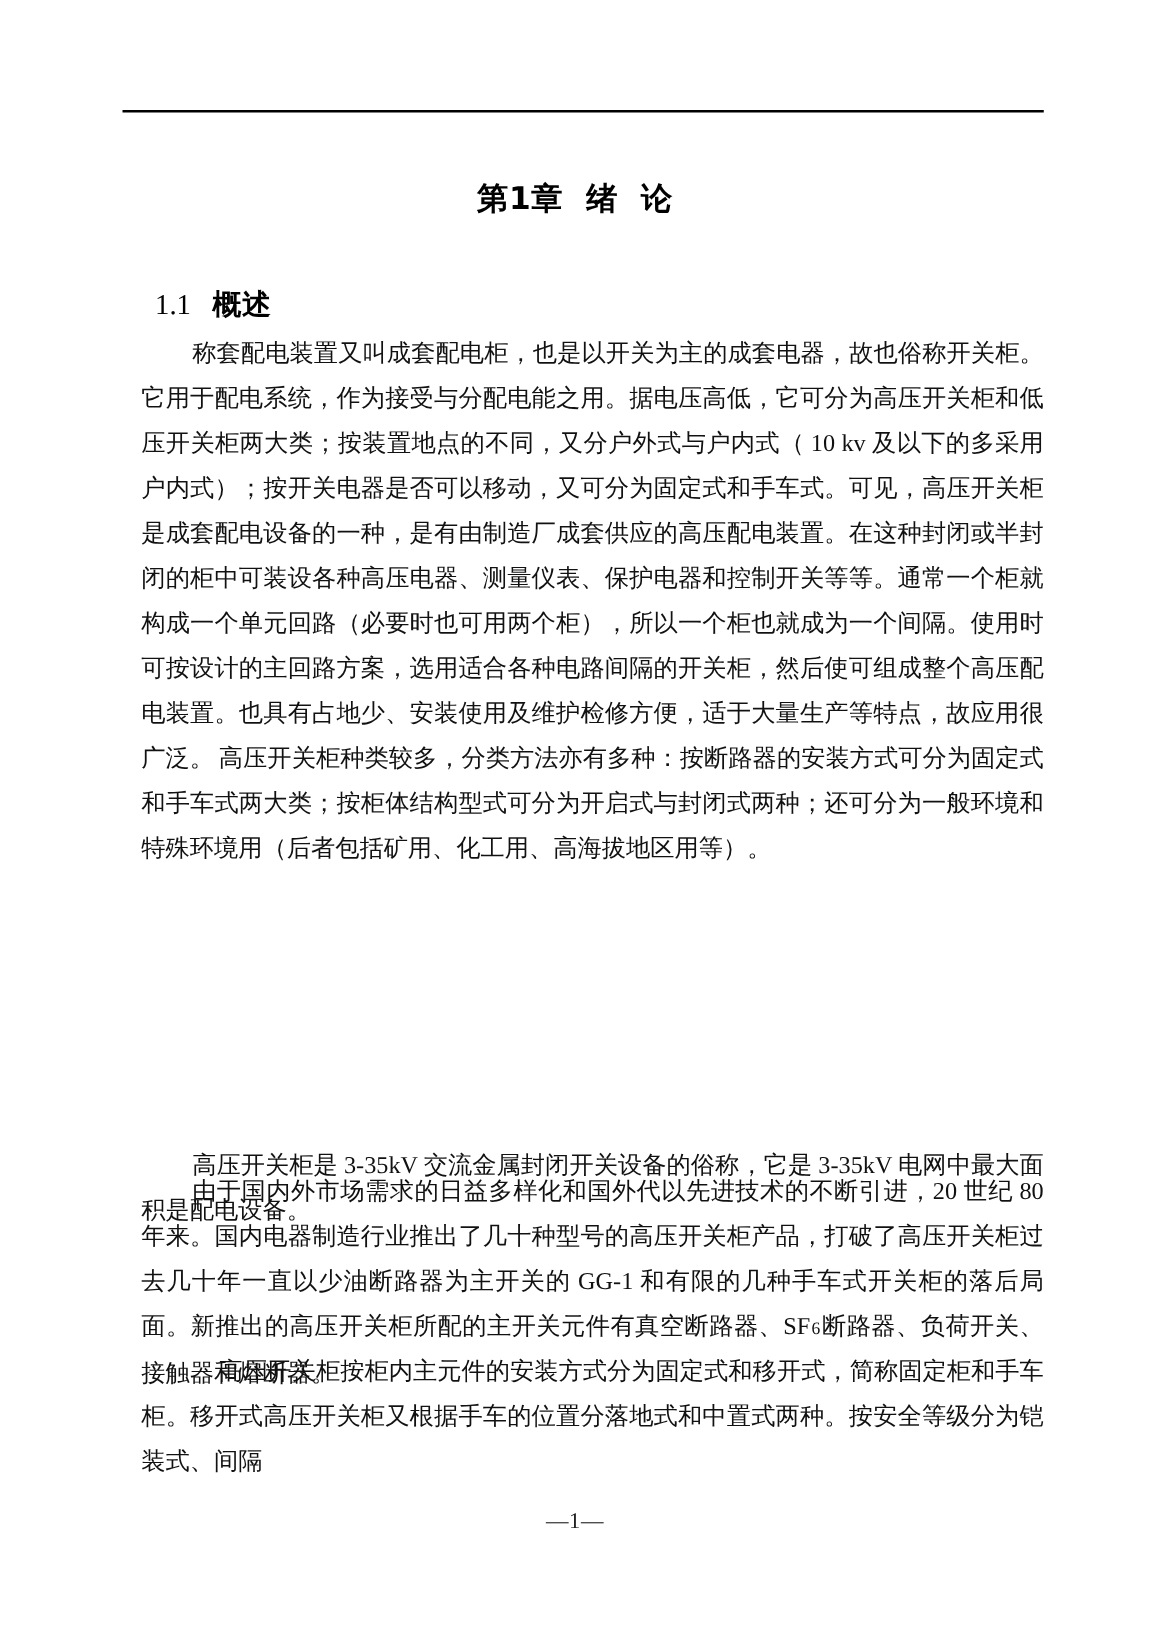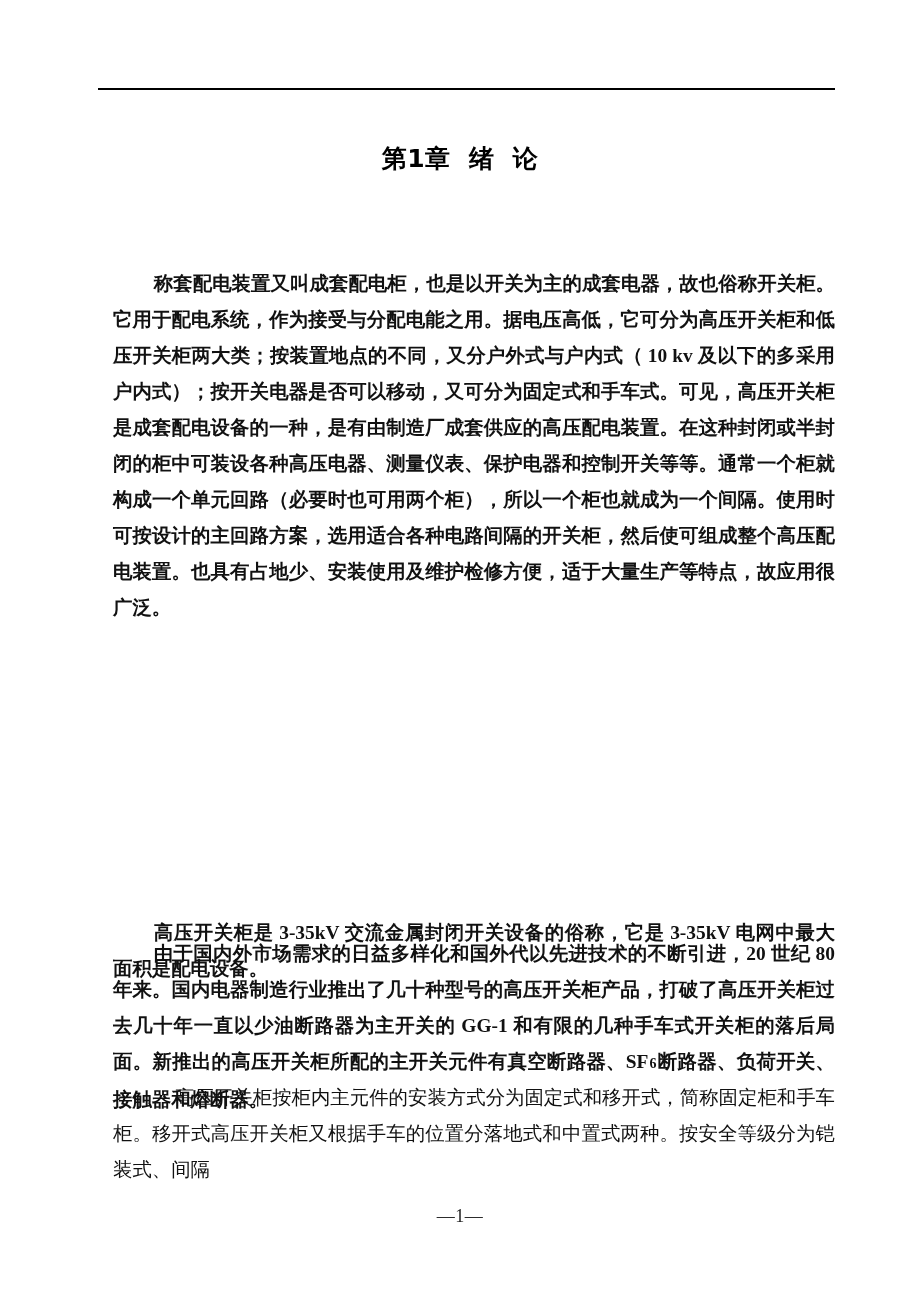--- a/index.html
+++ b/index.html
@@ -73,21 +73,21 @@
     font-size: 19.4px;
     line-height: 36px;
     text-align: justify;
     text-justify: inter-ideograph;
     color: #111;
   }
   .body-block p {
     margin: 0;
     padding: 0;
   }
-  .indent-2 { text-indent: 2.1em; font-weight: bold; }
+  .indent-2 { text-indent: 2.1em; }
   .indent-3 { text-indent: 3.2em; }
   .indent-half { text-indent: 0.55em; }
 
   .mono-en {
     font-family: "Liberation Mono", "DejaVu Sans Mono", monospace;
     font-size: 18px;
     letter-spacing: 0.3px;
   }
   .sub6 {
     font-size: 14px;
@@ -111,25 +111,31 @@
 </style>
 </head>
 <body>
 
 <div class="page">
 
   <div class="header-rule"></div>
 
   <div class="chapter-title">第1章  绪  论</div>
 
+  <div class="section-heading" id="sec-1-1">
+    <span class="num">1.1</span><span class="num">&nbsp;&nbsp;&nbsp;</span><span class="txt">概述</span>
+  </div>
 
   <div class="body-block" id="block-p1" style="top: 266px;">
     <p class="indent-2">称套配电装置又叫成套配电柜，也是以开关为主的成套电器，故也俗称开关柜。它用于配电系统，作为接受与分配电能之用。据电压高低，它可分为高压开关柜和低压开关柜两大类；按装置地点的不同，又分户外式与户内式（ 10 kv 及以下的多采用户内式）；按开关电器是否可以移动，又可分为固定式和手车式。可见，高压开关柜是成套配电设备的一种，是有由制造厂成套供应的高压配电装置。在这种封闭或半封闭的柜中可装设各种高压电器、测量仪表、保护电器和控制开关等等。通常一个柜就构成一个单元回路（必要时也可用两个柜），所以一个柜也就成为一个间隔。使用时可按设计的主回路方案，选用适合各种电路间隔的开关柜，然后使可组成整个高压配电装置。也具有占地少、安装使用及维护检修方便，适于大量生产等特点，故应用很广泛。</p>
   </div>
 
+  <div class="body-block" id="block-p2" style="top: 590px;">
+    <p class="indent-3">高压开关柜种类较多，分类方法亦有多种：按断路器的安装方式可分为固定式和手车式两大类；按柜体结构型式可分为开启式与封闭式两种；还可分为一般环境和特殊环境用（后者包括矿用、化工用、高海拔地区用等）。</p>
+  </div>
 
 
 
   <div class="body-block" id="block-p4" style="top: 915px;">
     <p class="indent-2">高压开关柜是 3-35kV 交流金属封闭开关设备的俗称，它是 3-35kV 电网中最大面积是配电设备。</p>
   </div>
 
   <div class="body-block" id="block-p5" style="top: 936px;">
     <p class="indent-2"><span>由于国内外市场需求的日益多样化和国外代以先进技术的不断引进，20 世纪 80 年来。国内电器制造行业推出了几十种型号的高压开关柜产品，打破了高压开关柜过去几十年一直以少油断路器为主开关的 GG-1 和有限的几种手车式开关柜的落后局面。新推出的高压开关柜所配的主开关元件有真空断路器、SF</span><span class="sub6">6</span><span>断路器、负荷开关、接触器和熔断器。</span></p>
   </div>

